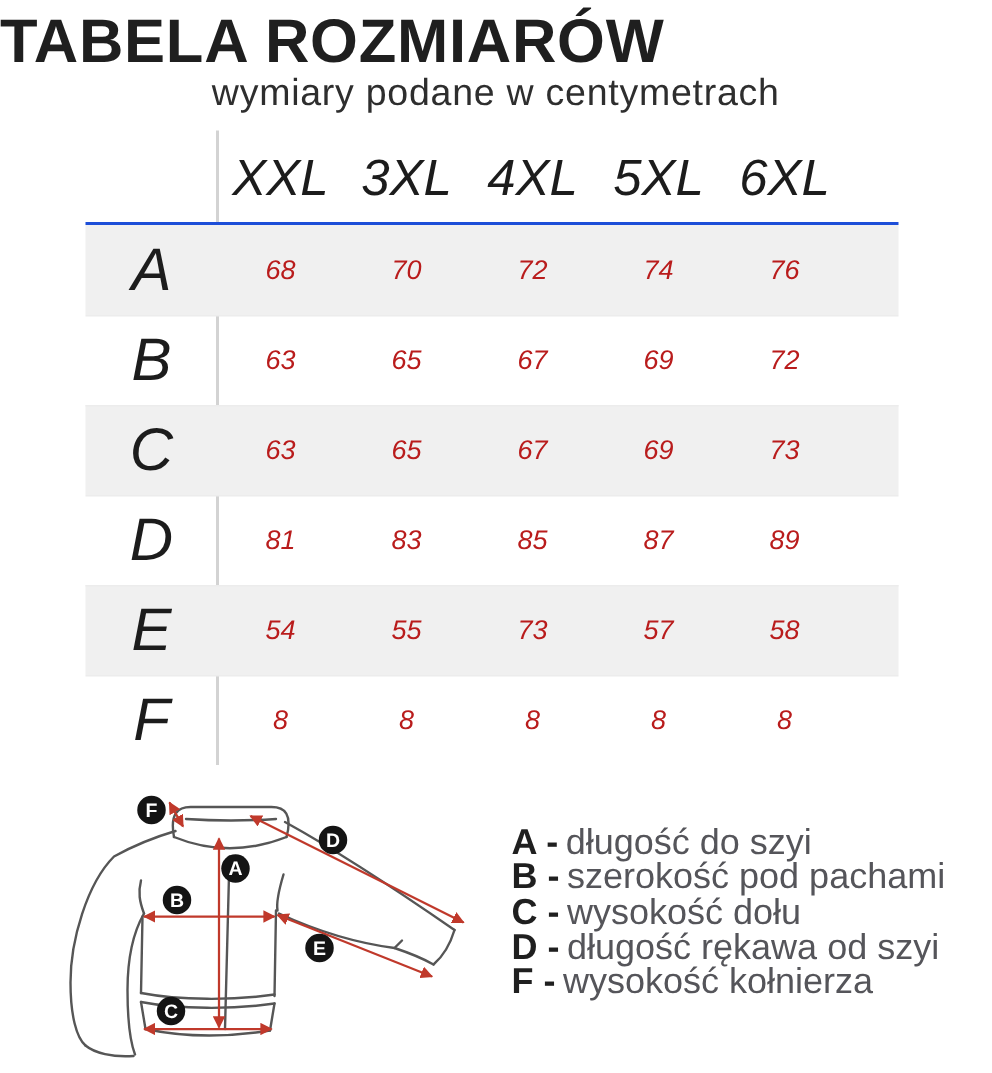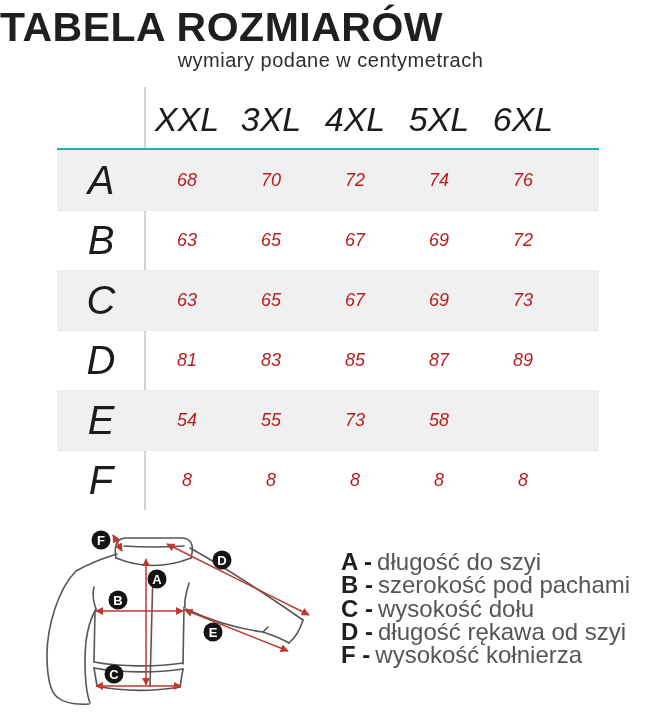--- a/index.html
+++ b/index.html
@@ -1,29 +1,29 @@
 <!DOCTYPE html>
 <html><head>
 <meta charset="utf-8">
 <style>
   html,body{margin:0;padding:0;background:#ffffff;}
   body{width:661px;height:715px;position:relative;overflow:hidden;
        font-family:"Liberation Sans",sans-serif;color:#1d1d1d;}
 
   .title{margin:0;padding-top:6px;
          font-size:41px;font-weight:700;letter-spacing:.5px;color:#1f1f1f;line-height:1.05;}
-  .subtitle{text-align:center;font-size:20px;font-weight:300;color:#2e2e2e;
+  .subtitle{text-align:center;font-size:25px;font-weight:300;color:#2e2e2e;
             letter-spacing:.5px;line-height:1.0;margin-top:1px;}
 
   .v-divider{position:absolute;left:144px;top:87px;width:2px;height:423px;background:#d3d3d3;}
 
   .size-table{position:absolute;left:57px;top:90px;width:542px;}
   .t-row{display:grid;grid-template-columns:88px 84px 84px 84px 84px 84px;
          height:60px;align-items:center;box-sizing:border-box;}
-  .thead{border-bottom:2px solid #14b8a6;}
+  .thead{border-bottom:2px solid #1d4ed8;}
   .cell{text-align:center;font-style:italic;}
   .head-cell{font-size:34px;color:#1c1c1c;}
   .label-cell{font-size:40px;color:#1c1c1c;}
   .num-cell{font-size:18px;color:#b91c1c;}
   .stripe{background:#f0f0f0;}
   .t-row + .t-row{border-top:1px solid #ececec;}
   .thead + .t-row{border-top:none;}
 
   .diagram{position:absolute;left:0;top:525px;}
   .outline path, .outline line{fill:none;stroke:#565656;stroke-width:1.6;
@@ -90,20 +90,21 @@
     <div class="cell num-cell">85</div>
     <div class="cell num-cell">87</div>
     <div class="cell num-cell">89</div>
   </div>
 
   <div class="t-row stripe">
     <div class="cell label-cell">E</div>
     <div class="cell num-cell">54</div>
     <div class="cell num-cell">55</div>
     <div class="cell num-cell">73</div>
+    <div class="cell num-cell">57</div>
     <div class="cell num-cell">58</div>
   </div>
 
   <div class="t-row">
     <div class="cell label-cell">F</div>
     <div class="cell num-cell">8</div>
     <div class="cell num-cell">8</div>
     <div class="cell num-cell">8</div>
     <div class="cell num-cell">8</div>
     <div class="cell num-cell">8</div>

